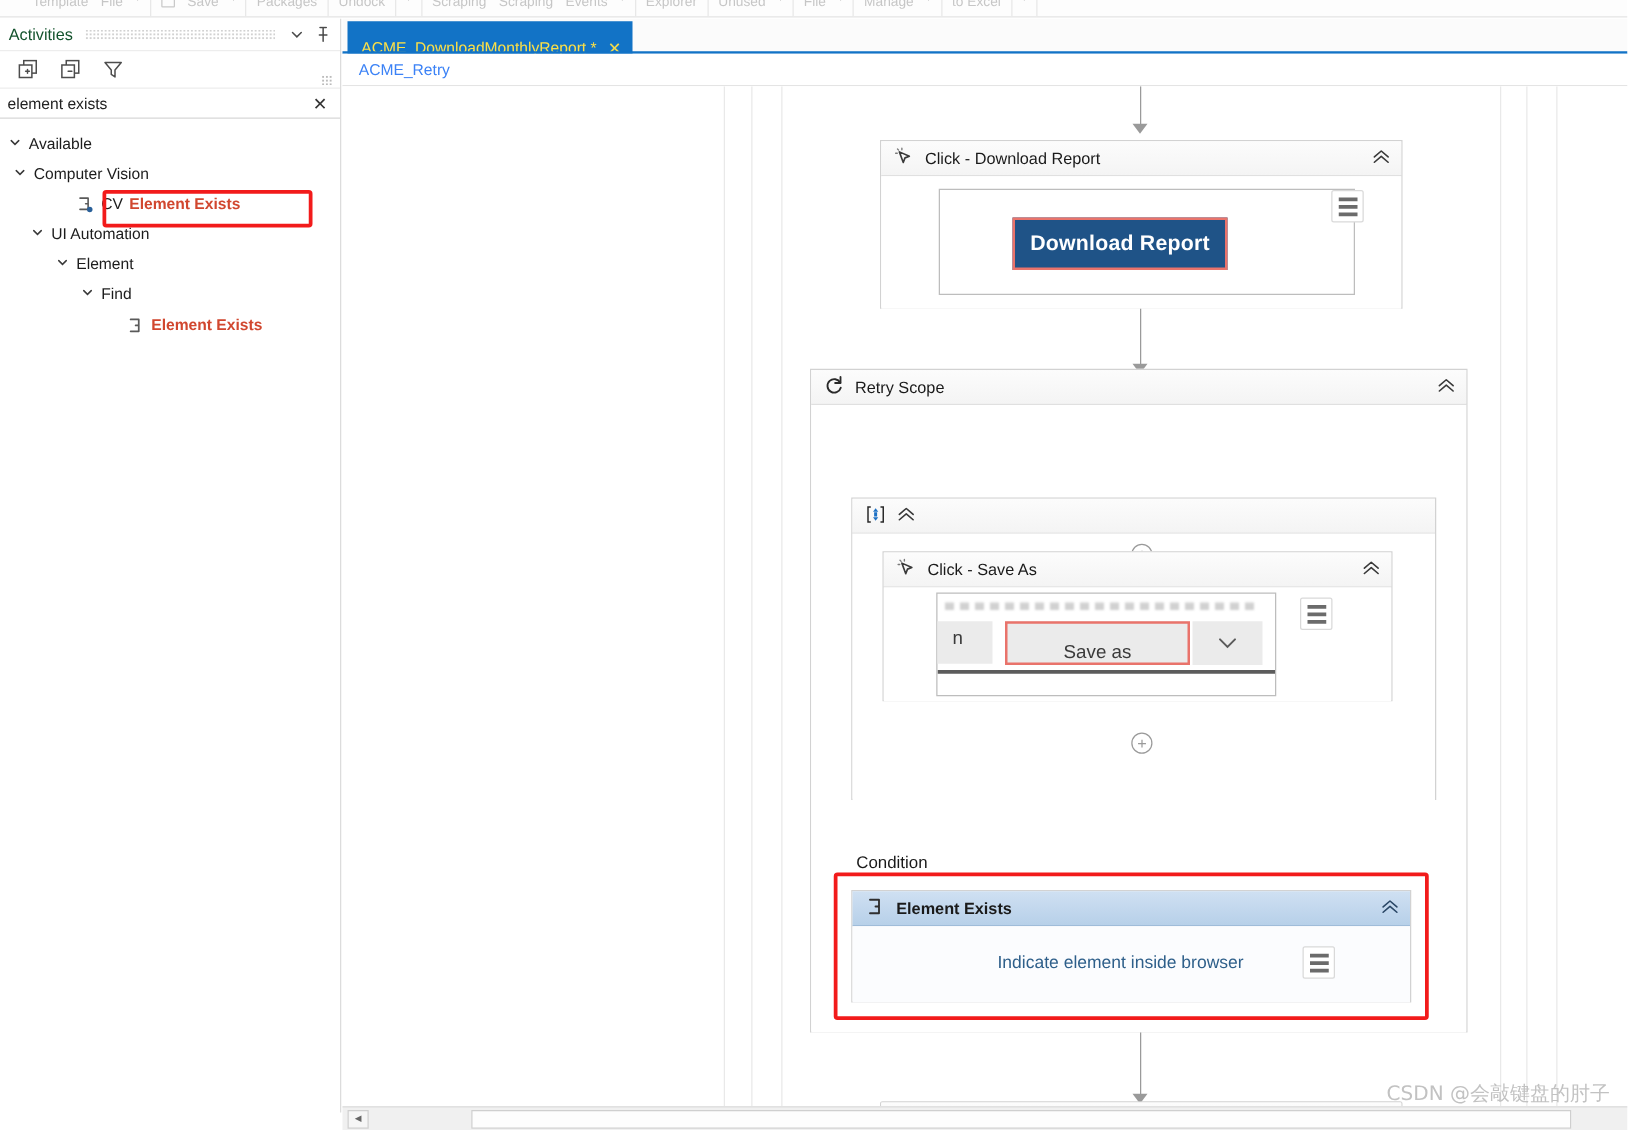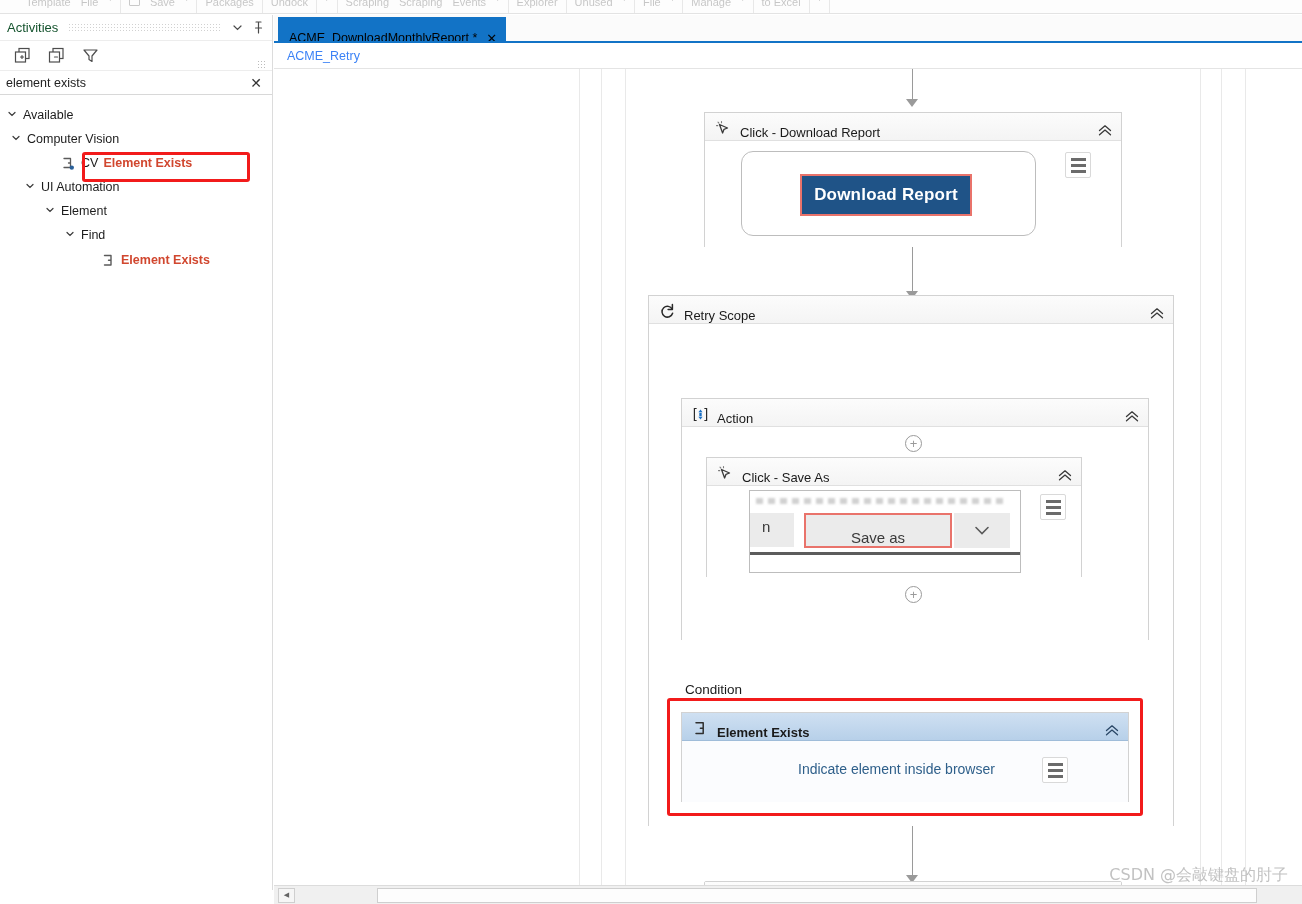--- a/index.html
+++ b/index.html
@@ -100,21 +100,21 @@
 
   
   .tabbar {
     position: absolute; left: 274px; top: 15px; width: 1028px; height: 28px;
     background: #fbfbfb;
   }
   .tab-active {
     position: absolute; left: 4px; top: 2px; height: 42px;
     display: flex; align-items: center; gap: 9px;
     padding: 0 9px 0 11px;
-    background: #1273c6; color: #000000;
+    background: #1273c6; color: #fde047;
     font-size: 12.5px; white-space: nowrap; cursor: pointer;
   }
   .tab-close { font-size: 13px; line-height: 1; opacity: .95; cursor: pointer; }
   .tab-underline {
     position: absolute; left: 0; bottom: 0; width: 1028px; height: 2px; background: #1273c6;
   }
   .breadcrumb-bar {
     position: absolute; left: 274px; top: 43px; width: 1028px; height: 26px;
     background: #fff; border-bottom: 1px solid #e4e4e4;
     display: flex; align-items: center; padding-left: 13px;
@@ -134,21 +134,21 @@
   .conn { position: absolute; width: 1px; background: #9a9a9a; }
   .conn-head {
     position: absolute; width: 0; height: 0;
     border-left: 6px solid transparent; border-right: 6px solid transparent;
     border-top: 8px solid #9a9a9a;
   }
 
   
   .act { position: absolute; background: #ffffff; border: 1px solid #d2d2d2; }
   .act-hd {
-    height: 28px; display: flex; align-items: flex-end; gap: 8px;
+    height: 28px; display: flex; align-items: center; gap: 8px;
     padding: 0 8px 0 10px;
     background: linear-gradient(#fcfcfc, #f4f4f4);
     border-bottom: 1px solid #e0e0e0;
   }
   .act-hd.blue {
     background: linear-gradient(#cfe0f2, #b7d0e9);
     border-bottom: 1px solid #9fbcd9;
   }
   .act-title { font-size: 13px; color: #1a1a1a; flex: 1; white-space: nowrap; }
   .act-title.bold { font-weight: bold; }
@@ -440,21 +440,21 @@
             </svg>
           </span>
           <span class="act-title">Click - Download Report</span>
           <span class="collapse">
             <svg width="16" height="13" viewBox="0 0 16 13">
               <path d="M2.5 6.5 L8 1.8 L13.5 6.5 M2.5 10.8 L8 6.1 L13.5 10.8" stroke="#3a3a3a" stroke-width="1.3" fill="none" stroke-linecap="round" stroke-linejoin="round"></path>
             </svg>
           </span>
         </div>
         <div class="act-body" style="height:106px;">
-          <div class="shot" style="left:36px; top:10px; width:295px; height:85px;border-radius:12px;">
+          <div class="shot" style="left:46px; top:10px; width:333px; height:85px;">
             <div class="dl-btn" style="left:58px; top:22px; width:172px; height:42px;">
               <span>Download Report</span>
             </div>
           </div>
           <div class="burger" style="left:360px; top:11px;">
             <i></i>
               <i></i>
               <i></i>
           </div>
         </div>
@@ -483,34 +483,33 @@
           <div class="act" style="left:32px; top:74px; width:468px; height:242px;">
             <div class="act-hd">
               <span>
                 <svg width="17" height="17" viewBox="0 0 17 17">
                   <path d="M4.2 2.5 L2.4 2.5 L2.4 14.5 L4.2 14.5 M12.8 2.5 L14.6 2.5 L14.6 14.5 L12.8 14.5" stroke="#2a2a2a" stroke-width="1.2" fill="none" stroke-linecap="round"></path>
                   <path d="M8.5 3.5 L10.6 6.3 L6.4 6.3 Z" fill="#1a6fc4"></path>
                   <path d="M8.5 13.5 L10.6 10.7 L6.4 10.7 Z" fill="#1a6fc4"></path>
                   <rect x="7.3" y="6.8" width="2.4" height="3.4" fill="#1a6fc4"></rect>
                 </svg>
               </span>
-              <span class="act-title">Action</span>
               <span class="collapse">
                 <svg width="16" height="13" viewBox="0 0 16 13">
                   <path d="M2.5 6.5 L8 1.8 L13.5 6.5 M2.5 10.8 L8 6.1 L13.5 10.8" stroke="#3a3a3a" stroke-width="1.3" fill="none" stroke-linecap="round" stroke-linejoin="round"></path>
                 </svg>
               </span>
             </div>
             <div class="act-body" style="height:213px;">
 
               <div class="plus" style="left:223px; top:8px;">
                 <span>+</span>
               </div>
 
-              <div class="act" style="left:24px; top:30px; width:376px; height:120px;">
+              <div class="act" style="left:24px; top:14px; width:408px; height:120px;">
                 <div class="act-hd">
                   <span>
                     <svg width="17" height="17" viewBox="0 0 17 17">
                       <path d="M4.5 4.5 L12.5 8 L9 9.3 L7.6 13 Z" fill="none" stroke="#3a3a3a" stroke-width="1.3" stroke-linejoin="round"></path>
                       <path d="M3 2.2 L3.9 3.1 M6.5 1.6 L6.5 2.8 M1.5 5.6 L2.8 5.6" stroke="#7a7a7a" stroke-width="1.1" stroke-linecap="round"></path>
                     </svg>
                   </span>
                   <span class="act-title">Click - Save As</span>
                   <span class="collapse">
                     <svg width="16" height="13" viewBox="0 0 16 13">

